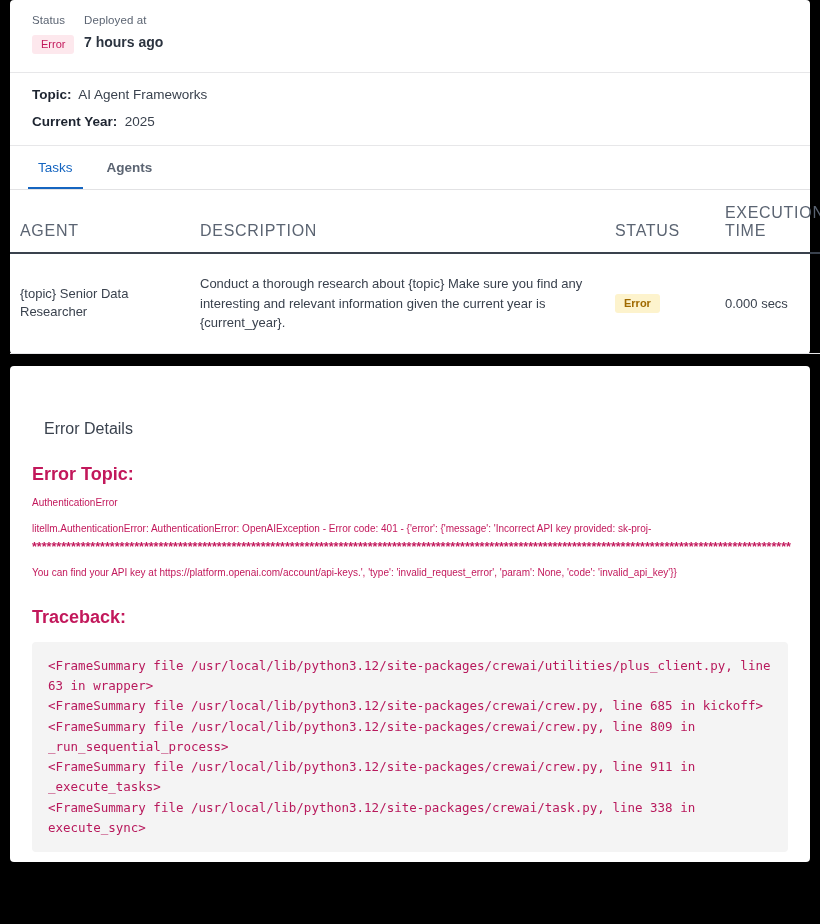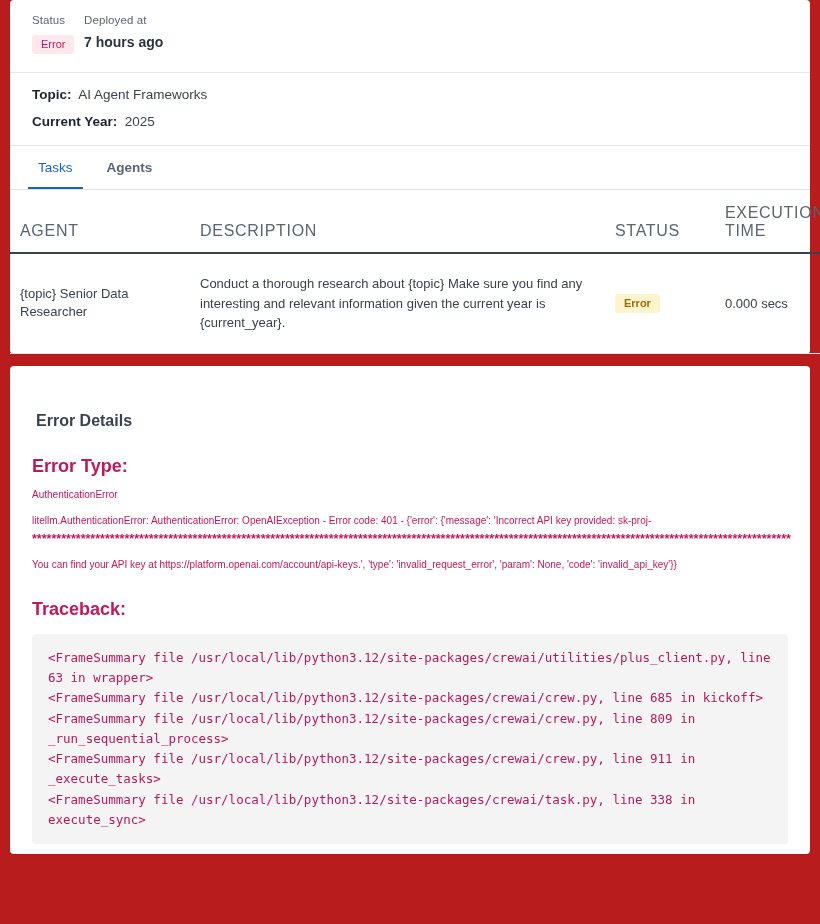--- a/index.html
+++ b/index.html
@@ -11,21 +11,21 @@
     width: 820px;
     height: 924px;
     font-family: "Liberation Sans", sans-serif;
     color: #333a45;
     overflow: hidden;
   }
   .page {
     width: 820px;
     height: 924px;
     position: relative;
-    background: #b91c1c;
+    background: #000000;
   }
   .card {
     position: absolute;
     left: 10px;
     top: 0;
     width: 800px;
     background: #ffffff;
     border-radius: 4px;
     box-shadow: 0 1px 2px rgba(0,0,0,0.06);
   }
@@ -146,22 +146,22 @@
     width: 800px;
     background: #fff;
     border-radius: 4px;
     padding: 0 0 10px 0;
     box-shadow: 0 1px 2px rgba(0,0,0,0.06);
   }
   .error-title {
     font-size: 16px;
     color: #3a424e;
     padding: 42px 22px 0 22px;
-    margin: 4px;
-    font-weight: bold;
+    margin: 12px;
+    font-weight: normal;
   }
   .err-h {
     color: #c2185b;
     font-size: 18px;
     font-weight: bold;
     margin: 26px 0 0 0;
     padding: 0 22px;
   }
   .err-body {
     color: #c2185b;
@@ -248,21 +248,21 @@
           </td>
           <td class="c-time">0.000 secs</td>
         </tr>
       </tbody>
     </table>
   </div>
 
   <div class="error-card">
     <h2 class="error-title">Error Details</h2>
 
-    <h3 class="err-h">Error Type:</h3>
+    <h3 class="err-h">Error Topic:</h3>
     <div class="err-body">AuthenticationError</div>
 
     <div class="err-body">litellm.AuthenticationError: AuthenticationError: OpenAIException - Error code: 401 - {'error': {'message': 'Incorrect API key provided: sk-proj-</div>
     <div class="err-stars">************************************************************************************************************************************************************</div>
     <div class="err-body small-gap">You can find your API key at https://platform.openai.com/account/api-keys.', 'type': 'invalid_request_error', 'param': None, 'code': 'invalid_api_key'}}</div>
 
     <h3 class="err-h">Traceback:</h3>
     <div class="traceback-box">&lt;FrameSummary file /usr/local/lib/python3.12/site-packages/crewai/utilities/plus_client.py, line 63 in wrapper&gt;
 &lt;FrameSummary file /usr/local/lib/python3.12/site-packages/crewai/crew.py, line 685 in kickoff&gt;
 &lt;FrameSummary file /usr/local/lib/python3.12/site-packages/crewai/crew.py, line 809 in _run_sequential_process&gt;

